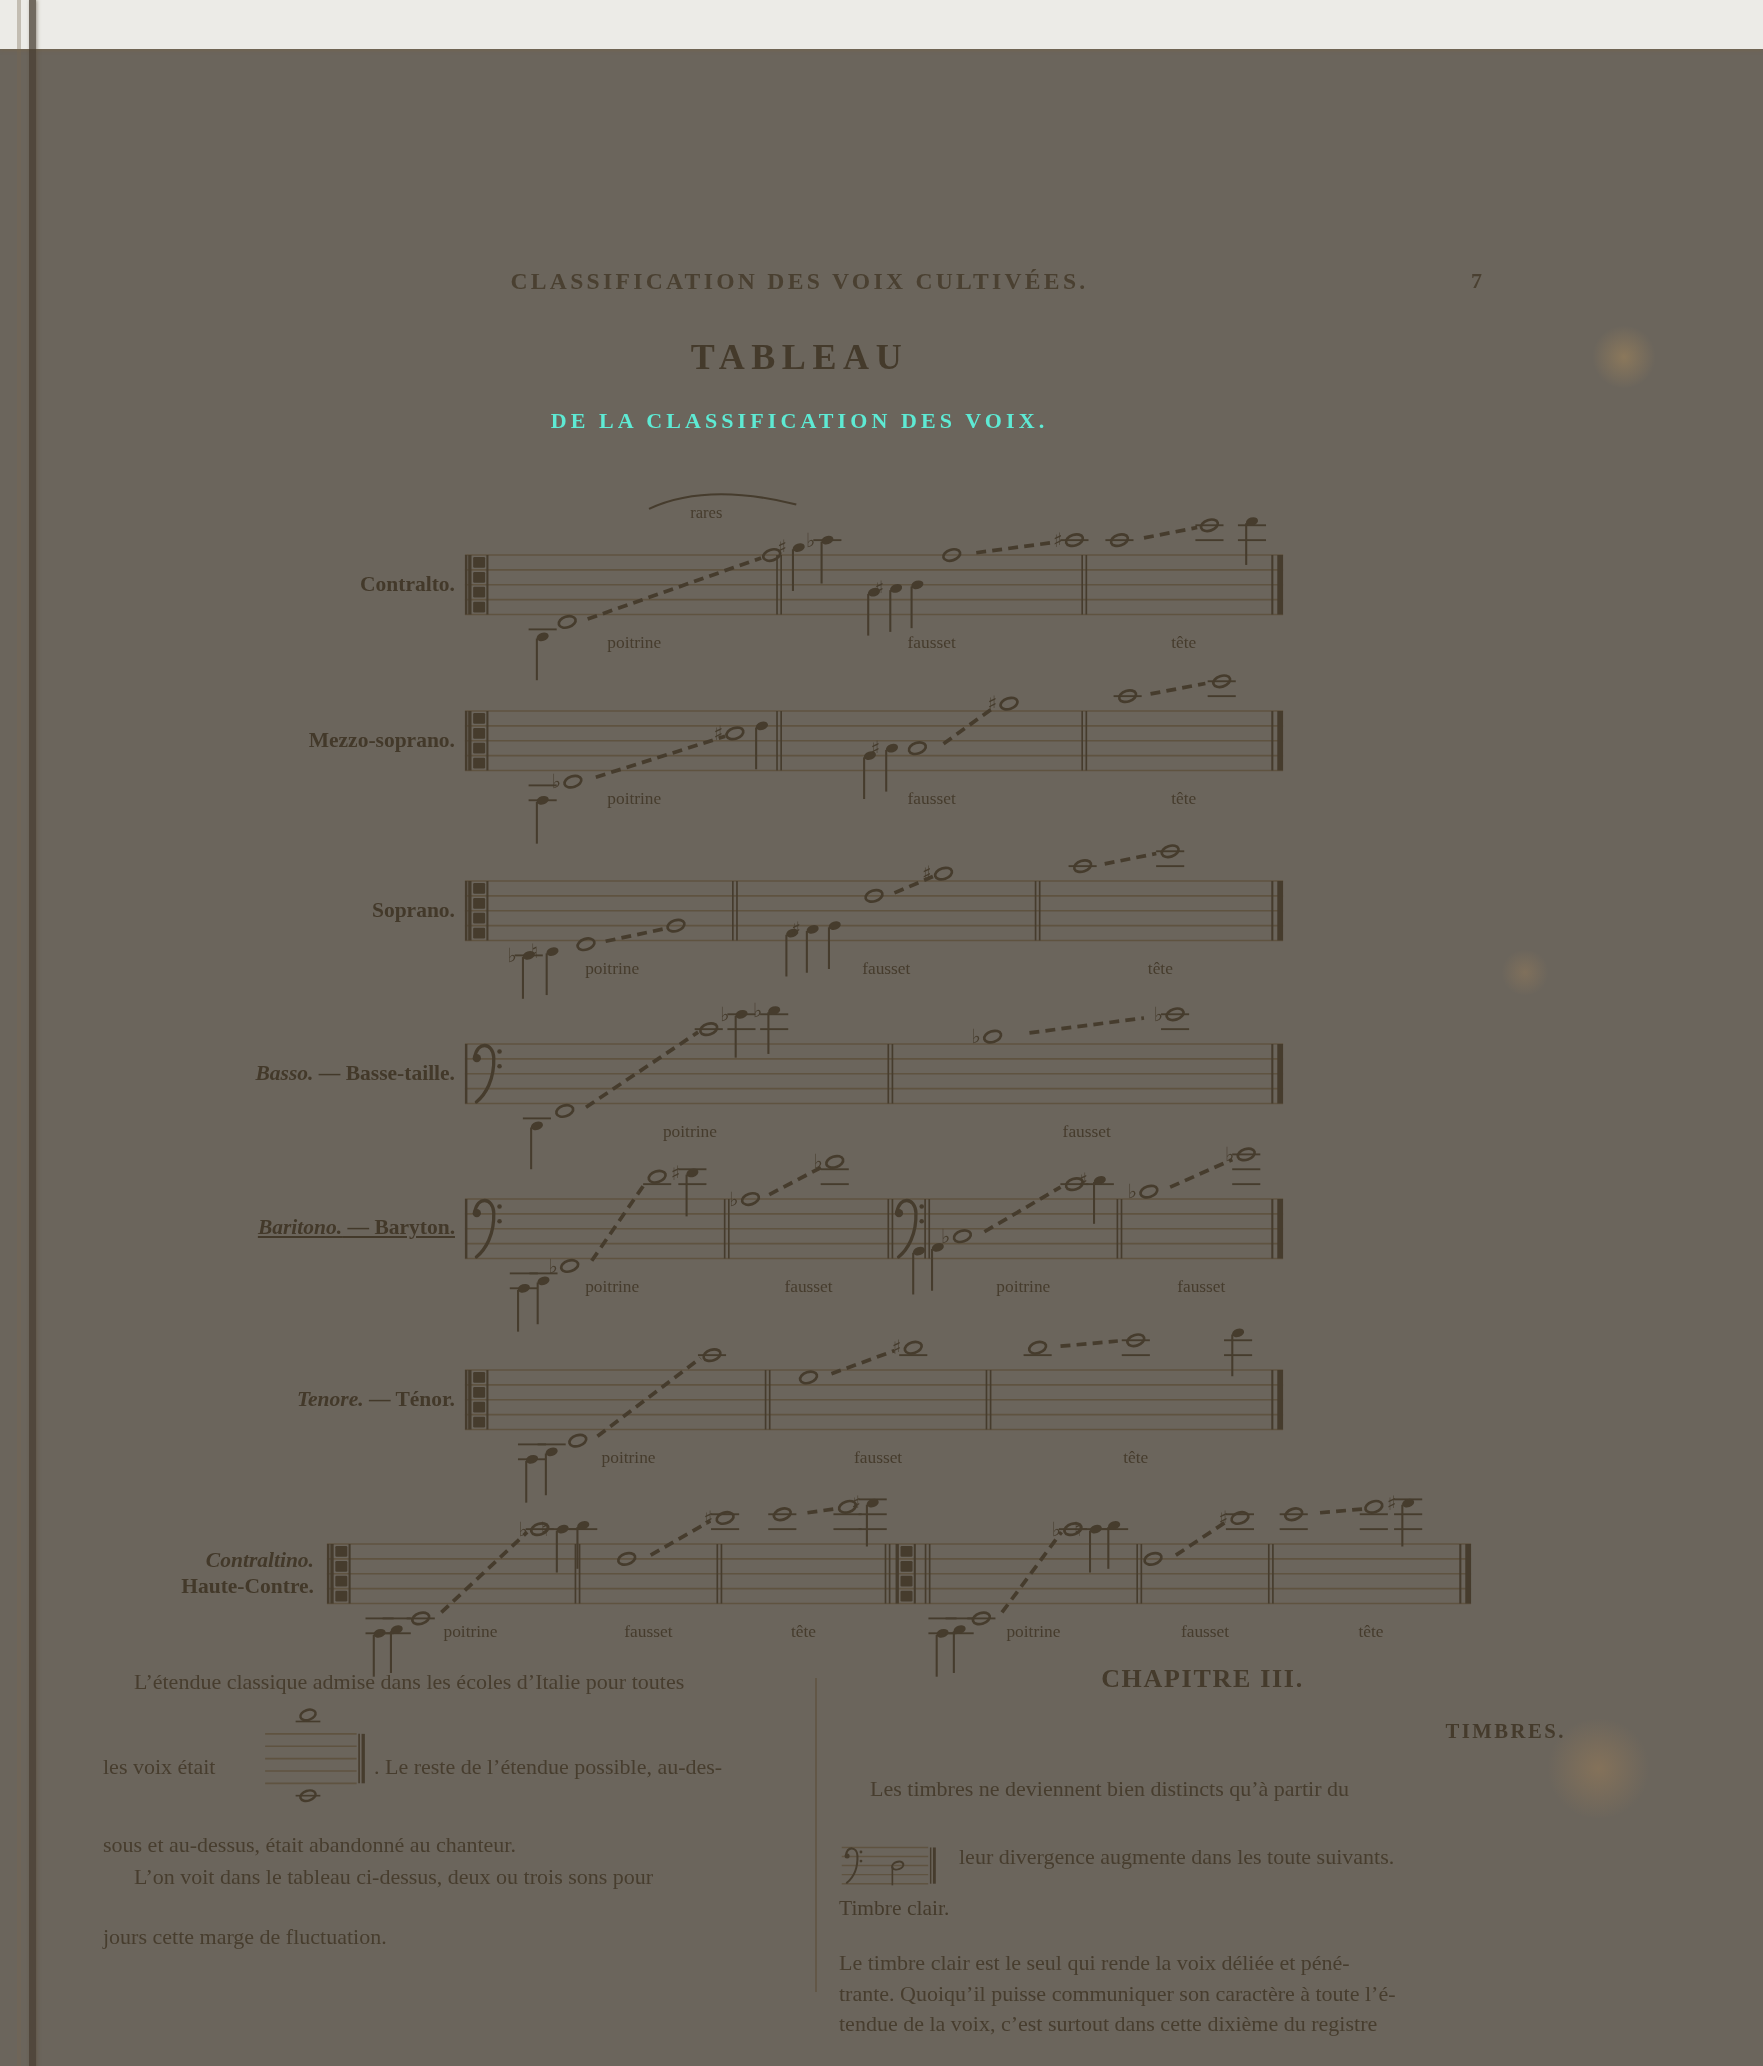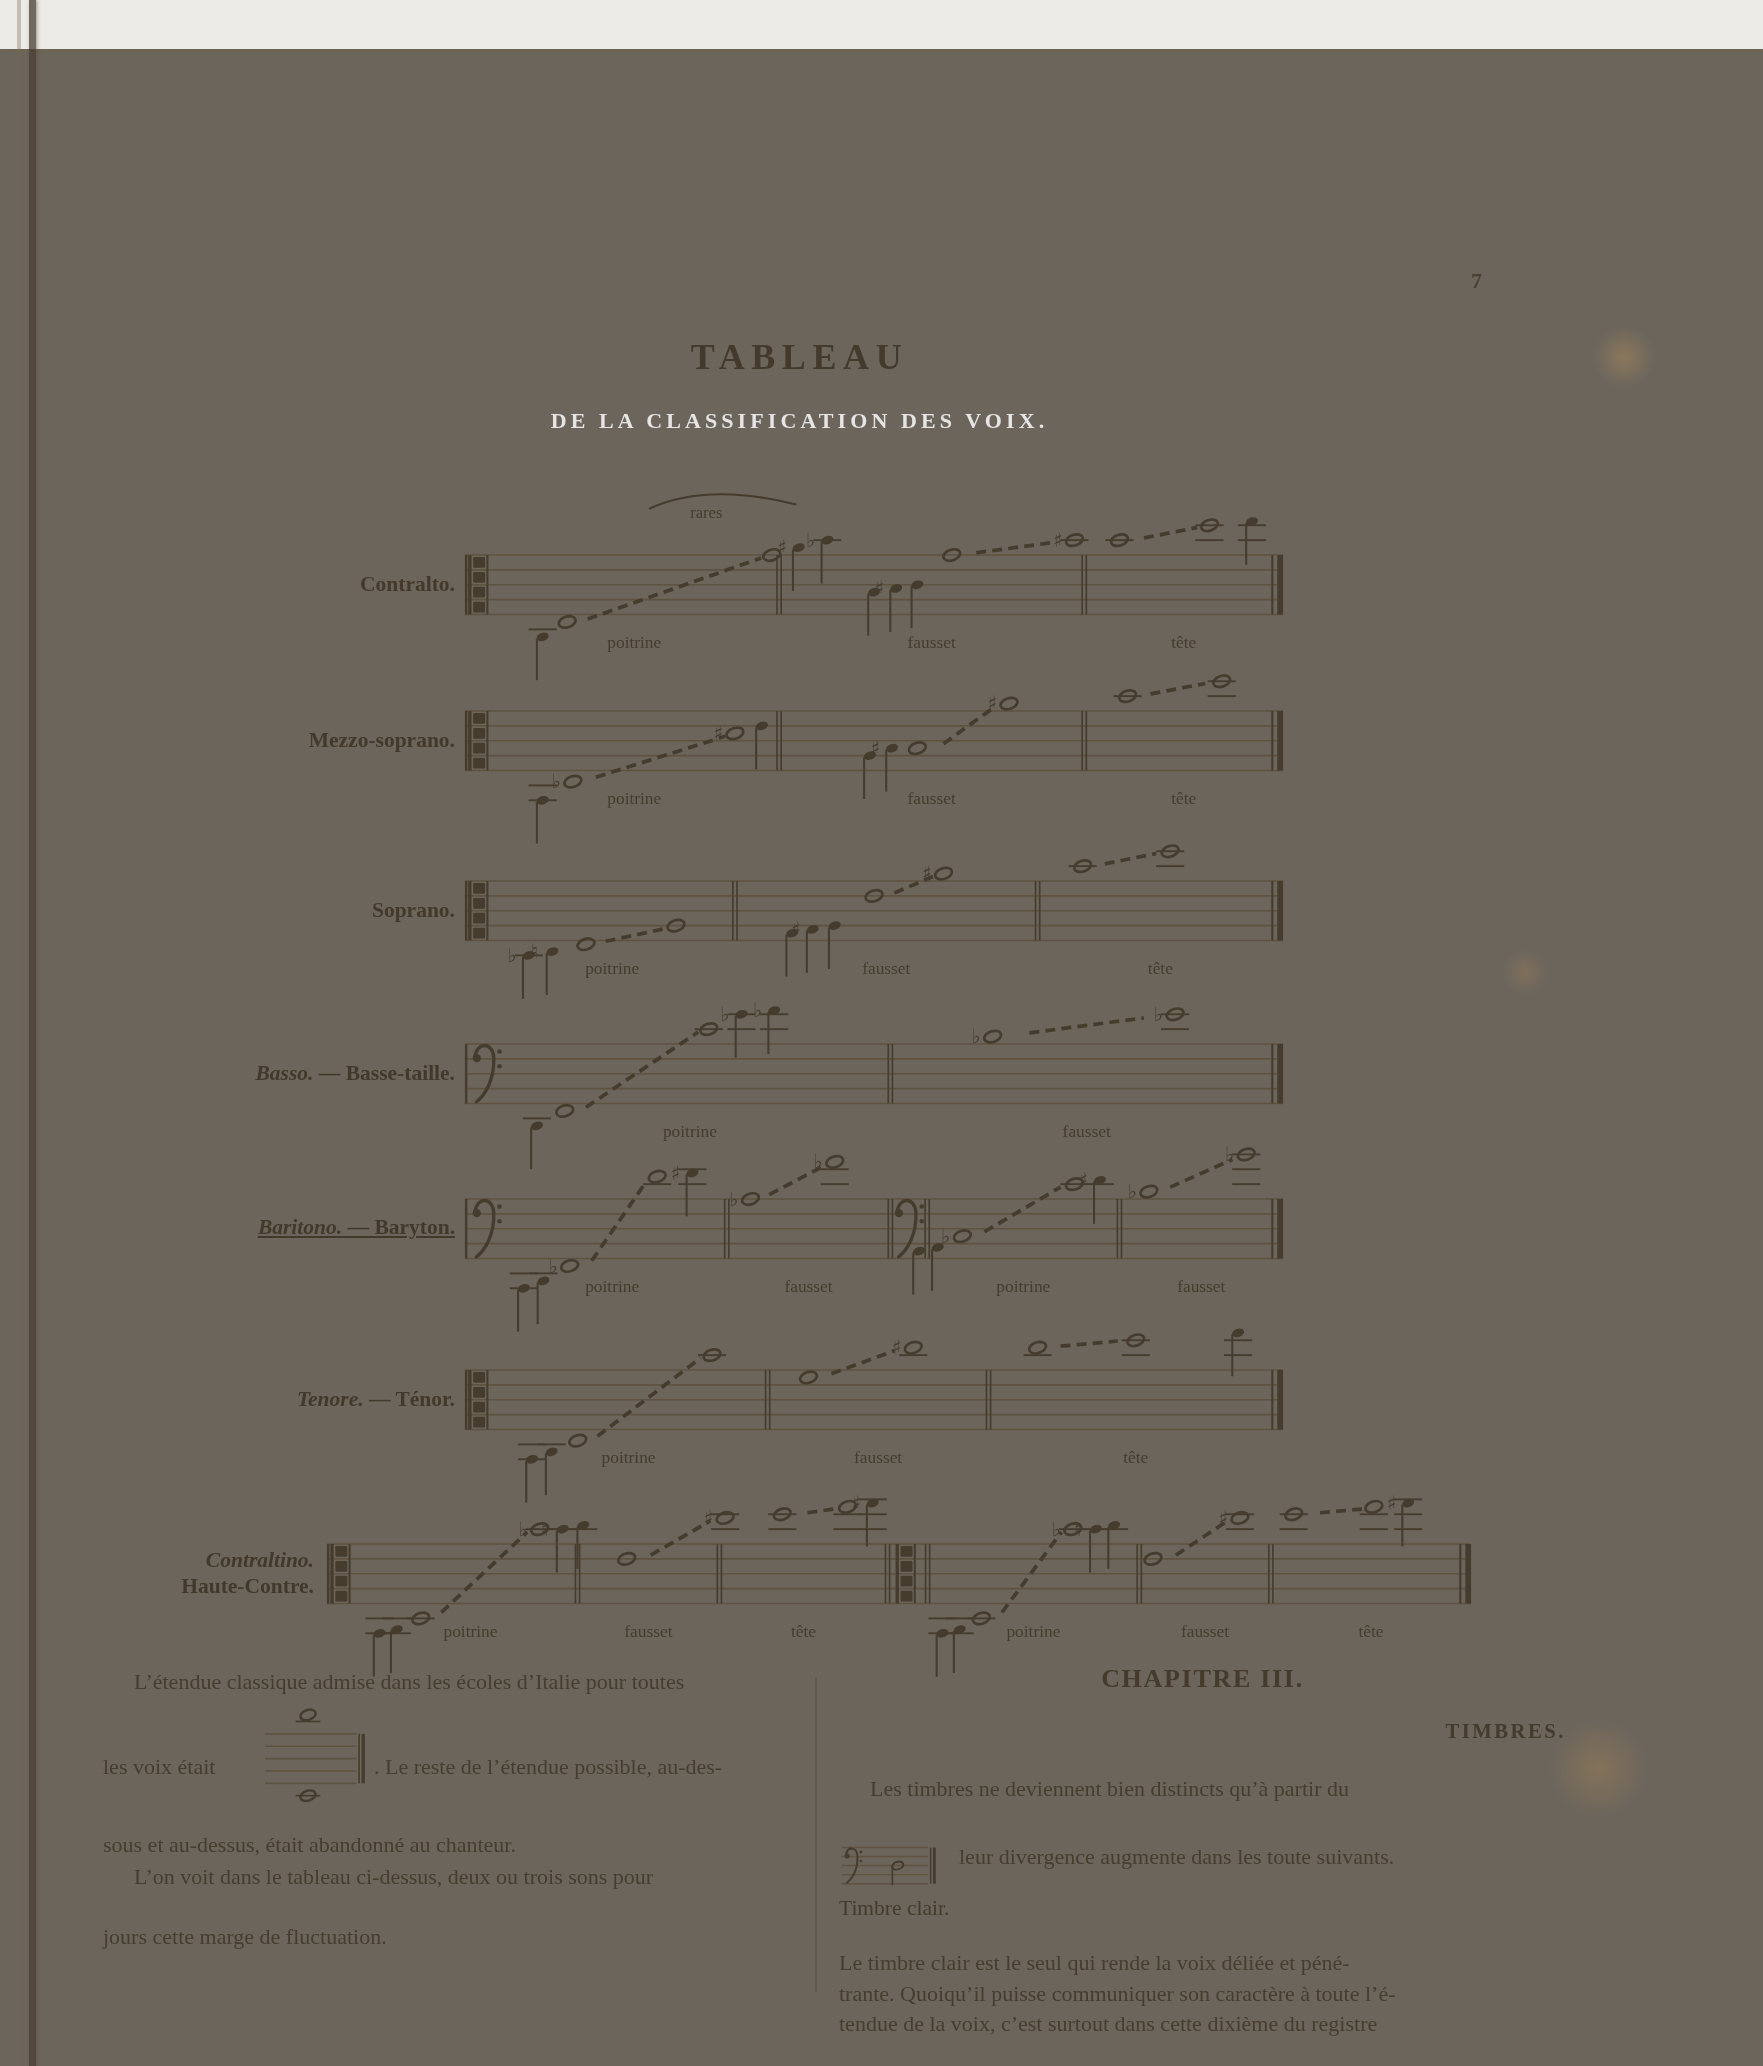--- a/index.html
+++ b/index.html
@@ -7,21 +7,21 @@
         background:linear-gradient(90deg,#d4bf9b 0px,#ddcaa6 50px,#e6d6b6 132px,#e7d8b9 909px,#e4d4b2 1612px,#decb a4 1763px),#e6d6b6;
         font-family:"Liberation Serif",serif;color:#453b2c;}
   .abs{position:absolute;}
   #top-band{left:0;top:0;width:1763px;height:49px;background:#ecebe7;box-shadow:0 1.7px 3.3px rgba(120,100,70,.45);}
   #gutter{left:29px;top:0;width:6.6px;height:2355px;background:rgba(72,62,50,.75);box-shadow:1.2px 0 3.7px rgba(90,75,55,.5);}
   #gutter2{left:16.5px;top:0;width:4.1px;height:2355px;background:rgba(120,104,80,.35);}
   .stain{border-radius:50%;pointer-events:none;}
   #header-line{left:62px;top:268px;width:1475px;text-align:center;font-size:23.6px;font-weight:600;letter-spacing:3.3px;color:#4a4031;}
   #page-num{left:1471px;top:268px;font-size:22px;font-weight:700;color:#4a4031;}
   #main-title{left:62px;top:336px;width:1475px;text-align:center;font-size:36px;font-weight:600;letter-spacing:6.6px;color:#443a2b;}
-  #subtitle{left:62px;top:408px;width:1475px;text-align:center;font-size:22px;font-weight:600;letter-spacing:4.1px;color:#e5e5e5;}
+  #subtitle{left:62px;top:408px;width:1475px;text-align:center;font-size:22px;font-weight:600;letter-spacing:4.1px;color:#5eead4;}
   .voice-label{position:absolute;text-align:right;font-size:21.5px;font-weight:600;color:#43392a;line-height:26.4px;}
   .voice-label .it{font-style:italic;}
   .staff-row{position:absolute;}
   .bodytxt{font-size:22px;line-height:30px;color:#473d2e;white-space:nowrap;}
   .indent{padding-left:31px;}
   #col-divider{left:815px;top:1678px;width:2.1px;height:314px;background:rgba(95,83,64,.75);}
   #chapitre{left:839px;top:1664px;width:727px;text-align:center;font-size:26px;font-weight:600;letter-spacing:1.7px;}
   #timbres{left:839px;top:1720px;width:727px;text-align:right;font-size:20.7px;font-weight:600;letter-spacing:2.5px;}
   #timbre-clair{left:839px;top:1896px;width:727px;text-align:left;font-size:21.5px;font-weight:400;}
 </style>
@@ -30,20 +30,21 @@
 
 <div id="page">
   <div id="top-band" class="abs"></div>
   <div id="gutter2" class="abs"></div>
   <div id="gutter" class="abs"></div>
 
   <div class="abs stain" style="left:1591px;top:326px;width:66px;height:62px;background:radial-gradient(circle,rgba(190,150,90,.38) 0%,rgba(190,150,90,0) 70%);"></div>
   <div class="abs stain" style="left:1545px;top:1719px;width:107px;height:99px;background:radial-gradient(circle,rgba(185,140,85,.32) 0%,rgba(185,140,85,0) 70%);"></div>
   <div class="abs stain" style="left:1500px;top:950px;width:50px;height:45px;background:radial-gradient(circle,rgba(180,140,90,.28) 0%,rgba(180,140,90,0) 70%);"></div>
 
+  <div id="header-line" class="abs">CLASSIFICATION DES VOIX CULTIVÉES.</div>
   <div id="page-num" class="abs">7</div>
   <div id="main-title" class="abs">TABLEAU</div>
   <div id="subtitle" class="abs">DE LA CLASSIFICATION DES VOIX.</div>
 
   <div id="staves-host">
       <div class="staff-row" style="left: 436px; top: 435px; width: 876px; height: 283px;"><svg width="876" height="283" viewBox="0 0 2120 684">
           <line x1="70" y1="290" x2="2050" y2="290" stroke="#5f5340" stroke-width="4"></line>
           <line x1="70" y1="326" x2="2050" y2="326" stroke="#5f5340" stroke-width="4"></line>
           <line x1="70" y1="362" x2="2050" y2="362" stroke="#5f5340" stroke-width="4"></line>
           <line x1="70" y1="398" x2="2050" y2="398" stroke="#5f5340" stroke-width="4"></line>

